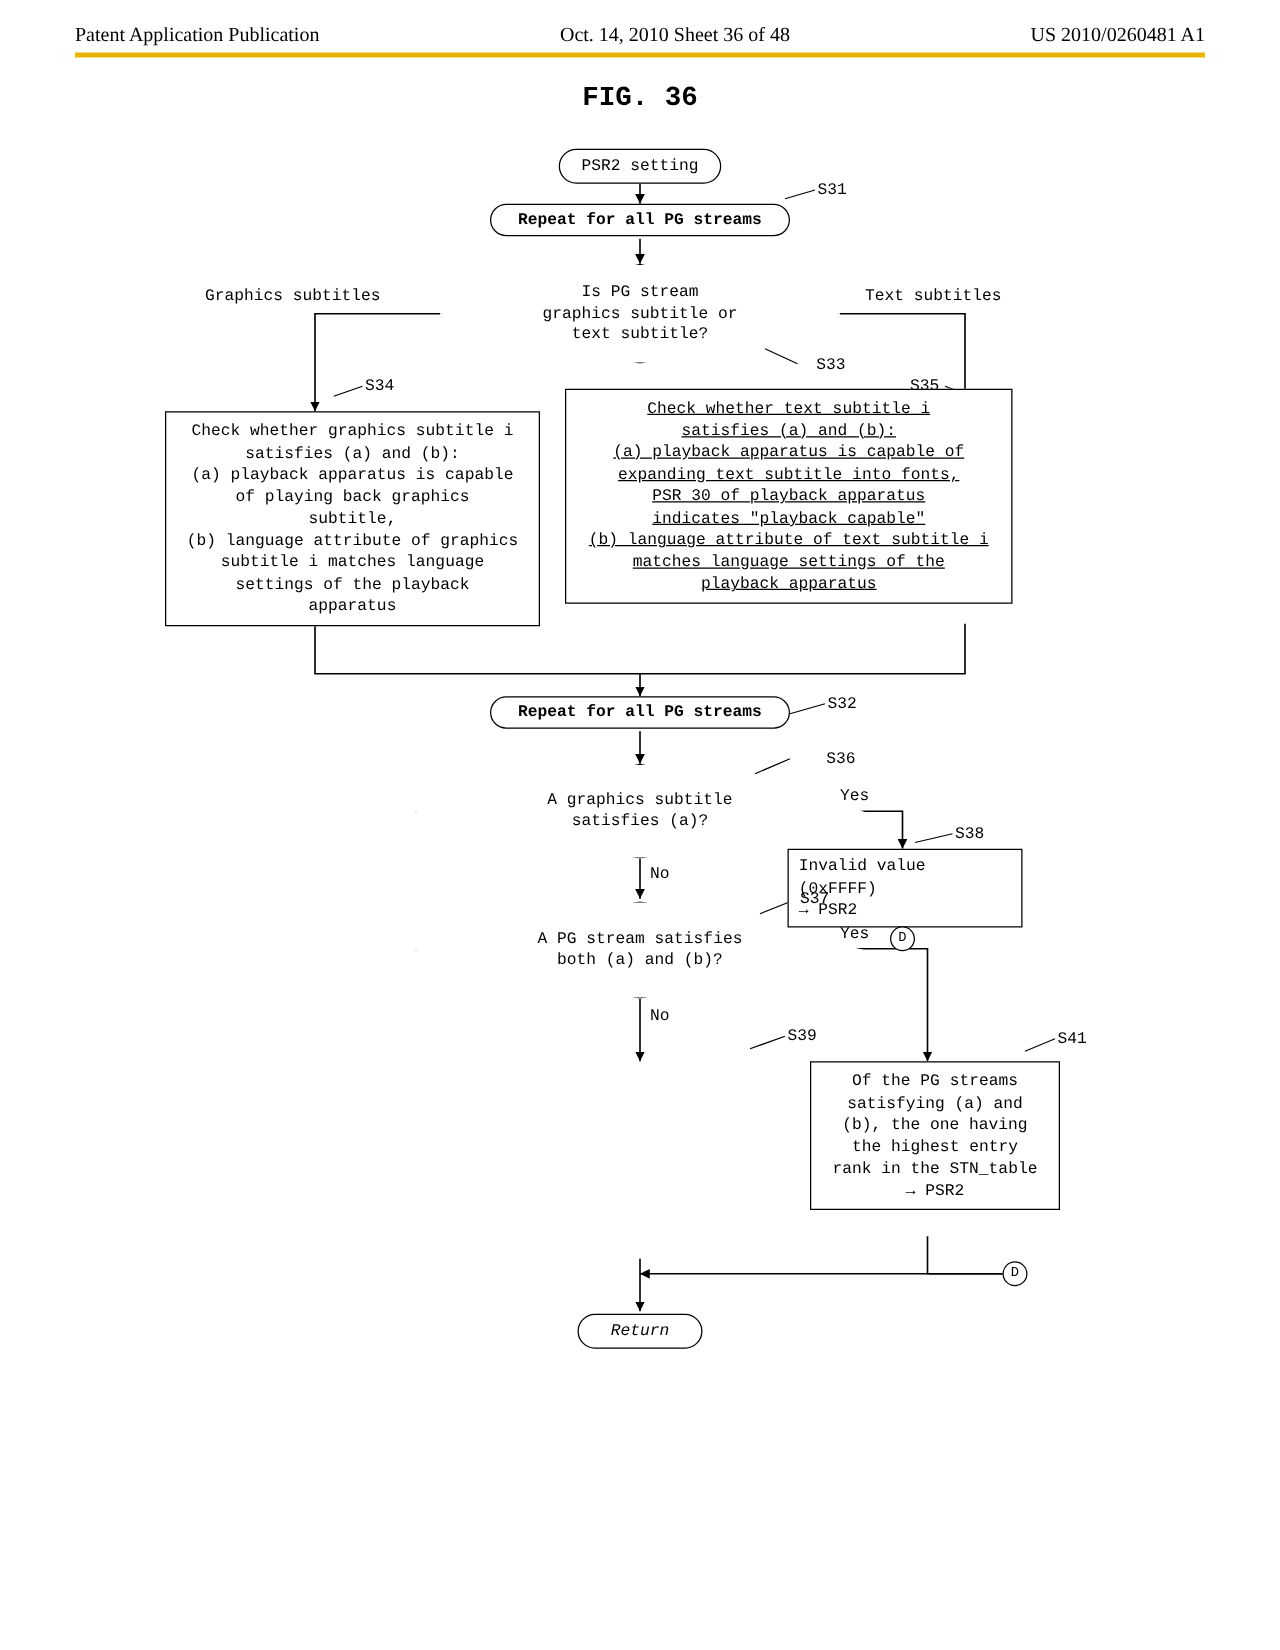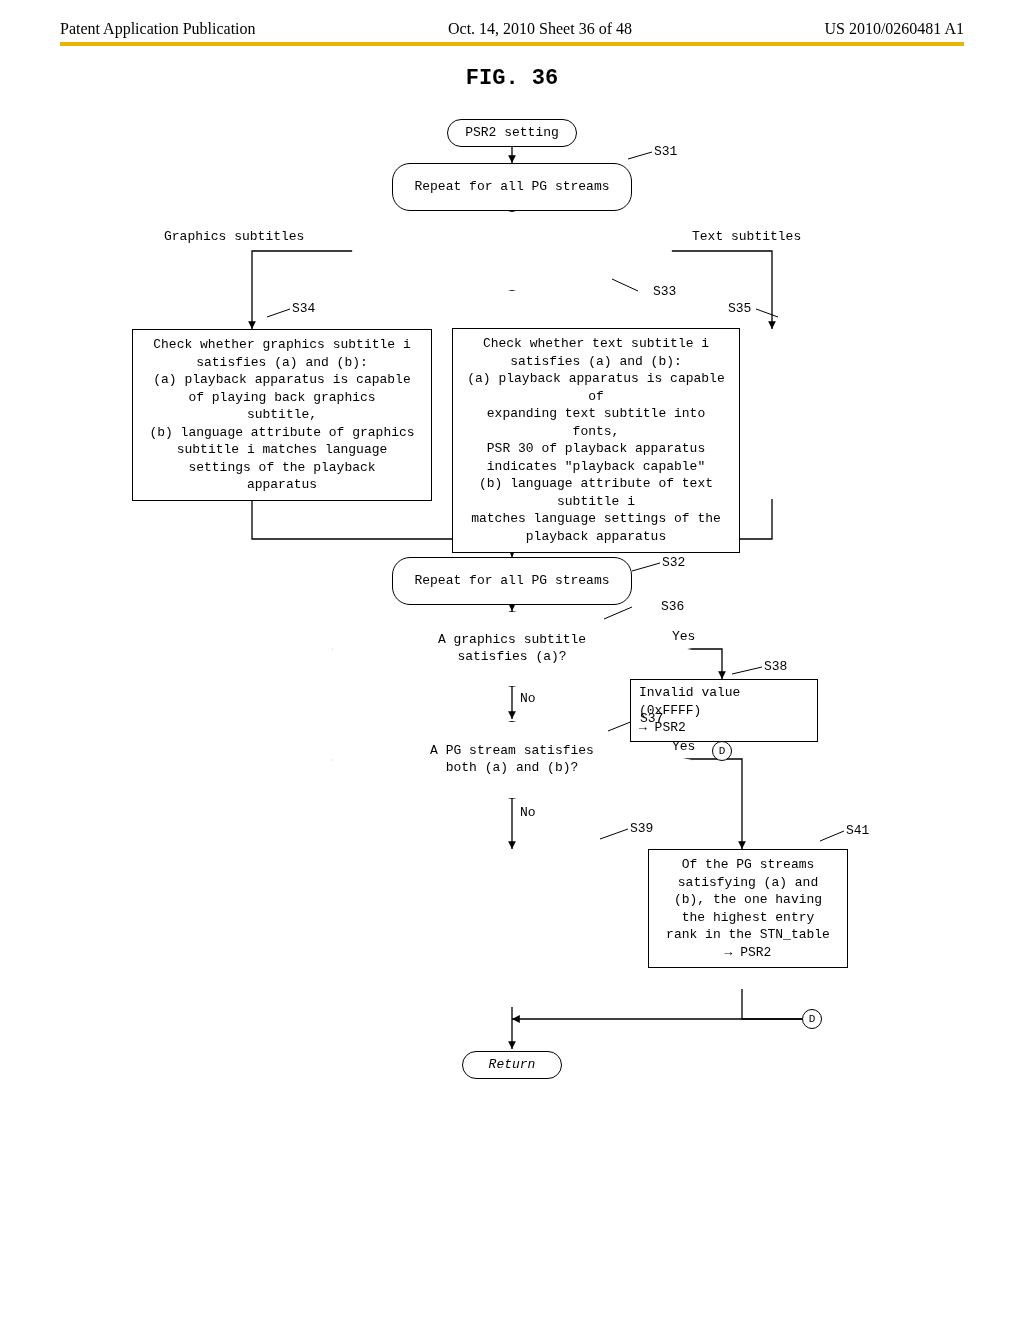--- a/index.html
+++ b/index.html
@@ -44,21 +44,22 @@
     background: #fff;
     text-align: center;
     padding: 4px 10px;
     line-height: 1.35;
   }
   .terminator {
     border-radius: 18px;
   }
   .loop {
     border-radius: 18px;
-    padding: 14px 18px;
+    padding: 3px 18px;
+    font-weight: bold;
   }
   .process {
     text-align: center;
     padding: 6px 10px;
   }
   .diamond-wrap {
     position: absolute;
     display: flex;
     align-items: center;
     justify-content: center;
@@ -184,38 +185,41 @@
     </div>
 
     <div class="step-label" style="left:522px; top:25px;">S31</div>
 
     <div class="node loop" style="left:260px; top:44px; width:240px;">
       <span>Repeat for all PG streams</span>
     </div>
 
     <div class="diamond-wrap" style="left:220px; top:92px; width:320px; height:80px;">
       <div class="diamond-shape"></div>
+      <div class="diamond-text" style="white-space:pre-line;">Is PG stream
+graphics subtitle or
+text subtitle?</div>
     </div>
     <div class="plain-text" style="left:32px; top:110px;">Graphics subtitles</div>
     <div class="plain-text" style="left:560px; top:110px;">Text subtitles</div>
     <div class="step-label" style="left:508px; top:165px;margin-left:13px;">S33</div>
 
     <div class="step-label" style="left:160px; top:182px;">S34</div>
     <div class="node process" style="left:0px; top:210px; width:300px; white-space:pre-line;">Check whether graphics subtitle i
 satisfies (a) and (b):
 (a) playback apparatus is capable
     of playing back graphics
     subtitle,
 (b) language attribute of graphics
     subtitle i matches language
     settings of the playback
     apparatus</div>
 
     <div class="step-label" style="left:596px; top:182px;">S35</div>
-    <div class="node process" style="left:320px; top:209px; width:288px; white-space:pre-line;">Check whether text subtitle i
+    <div class="node process" style="left:320px; top:192px; width:358px; white-space:pre-line;text-decoration:underline;">Check whether text subtitle i
 satisfies (a) and (b):
 (a) playback apparatus is capable of
     expanding text subtitle into fonts,
     PSR 30 of playback apparatus
     indicates "playback capable"
 (b) language attribute of text subtitle i
     matches language settings of the
     playback apparatus</div>
 
     <div class="node loop" style="left:260px; top:438px; width:240px;">

